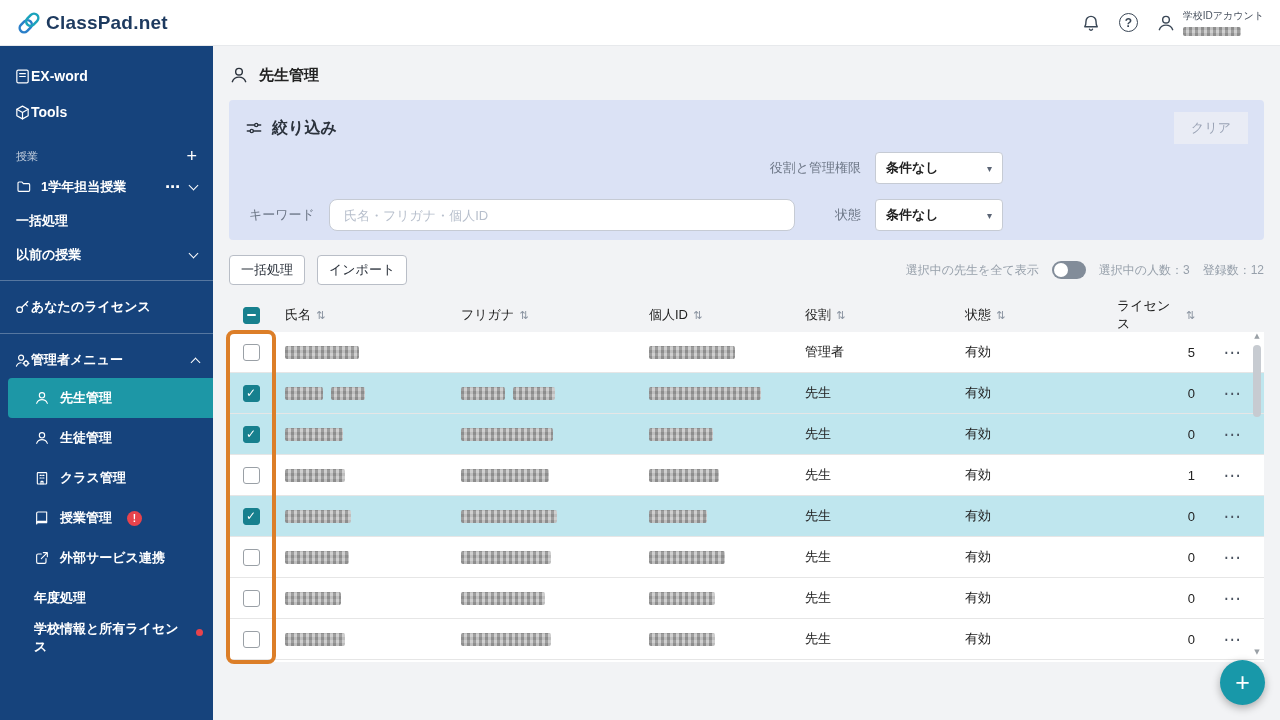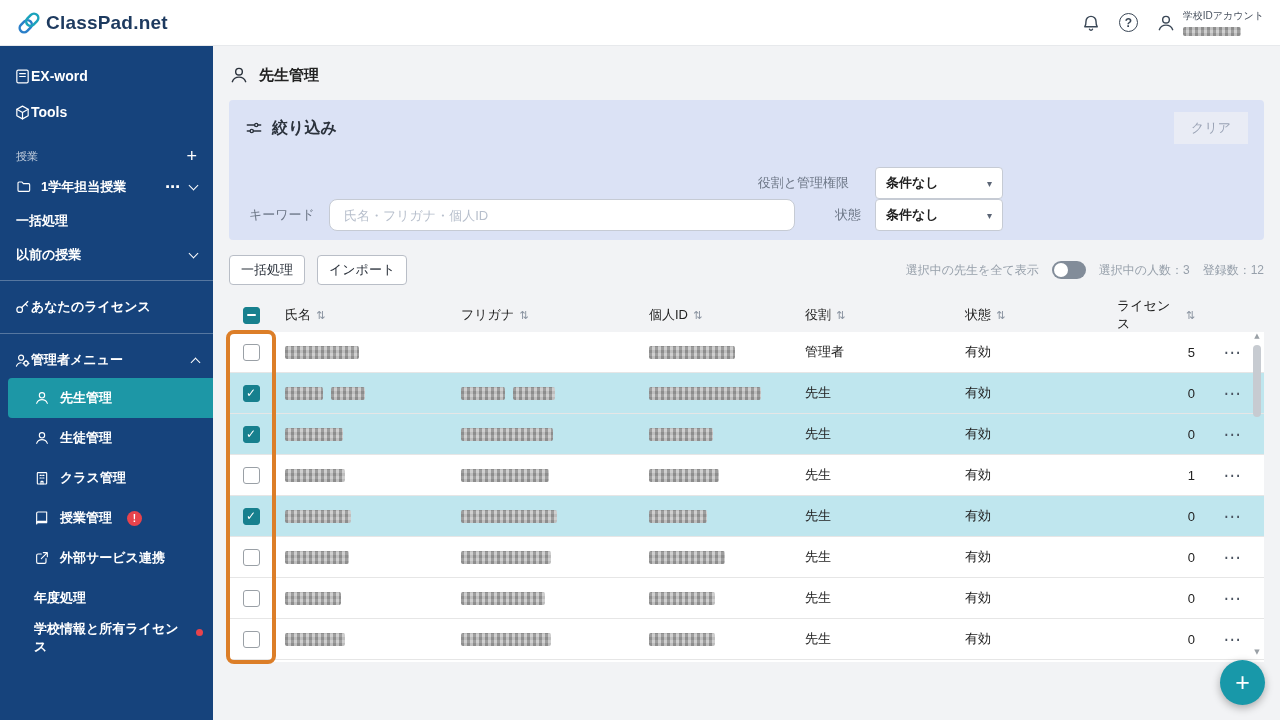--- a/index.html
+++ b/index.html
@@ -68,21 +68,21 @@
   .main { position:absolute; top:46px; left:213px; right:0; bottom:0; padding:14px 16px; }
   .page-title-row { display:flex; align-items:center; gap:10px; height:30px; }
   .page-title { font-size:15px; font-weight:bold; color:#222; }
 
   .filter-panel { position:relative; margin-top:10px; height:140px; background:#dbe2f5;
     border-radius:4px; padding:12px 16px; }
   .filter-head { display:flex; justify-content:space-between; align-items:center; }
   .filter-title { display:flex; gap:9px; align-items:center; font-size:16px; font-weight:bold; color:#2b323c; }
   .clear-btn { background:#e9ecf5; color:#9aa3b5; border:none; border-radius:0;
     padding:7px 17px; font-size:13px; cursor:pointer; font-family:inherit; }
-  .f-row-role { position:absolute; top:67px; right:261px; display:flex; align-items:center; gap:26px; }
+  .f-row-role { position:absolute; top:52px; right:261px; display:flex; align-items:center; gap:14px; }
   .f-row-keyword { position:absolute; top:99px; left:20px; display:flex; align-items:center; gap:14px; }
   .f-row-status { position:absolute; top:99px; right:261px; display:flex; align-items:center; gap:14px; }
   .f-label { font-size:13px; color:#6d7787; }
   .select { width:128px; height:32px; background:#fff; border:1px solid #c6cbd4; border-radius:4px;
     display:flex; align-items:center; justify-content:space-between; padding:0 10px;
     font-size:13px; font-weight:bold; color:#222; cursor:pointer; }
   .caret { color:#5b6575; font-size:10px; }
   .keyword-input { width:466px; height:32px; border:1px solid #c6cbd4; border-radius:8px;
     padding:0 14px; font-size:13px; color:#333; background:#fff; font-family:inherit; }
   .keyword-input::placeholder { color:#b7bfcc; }

